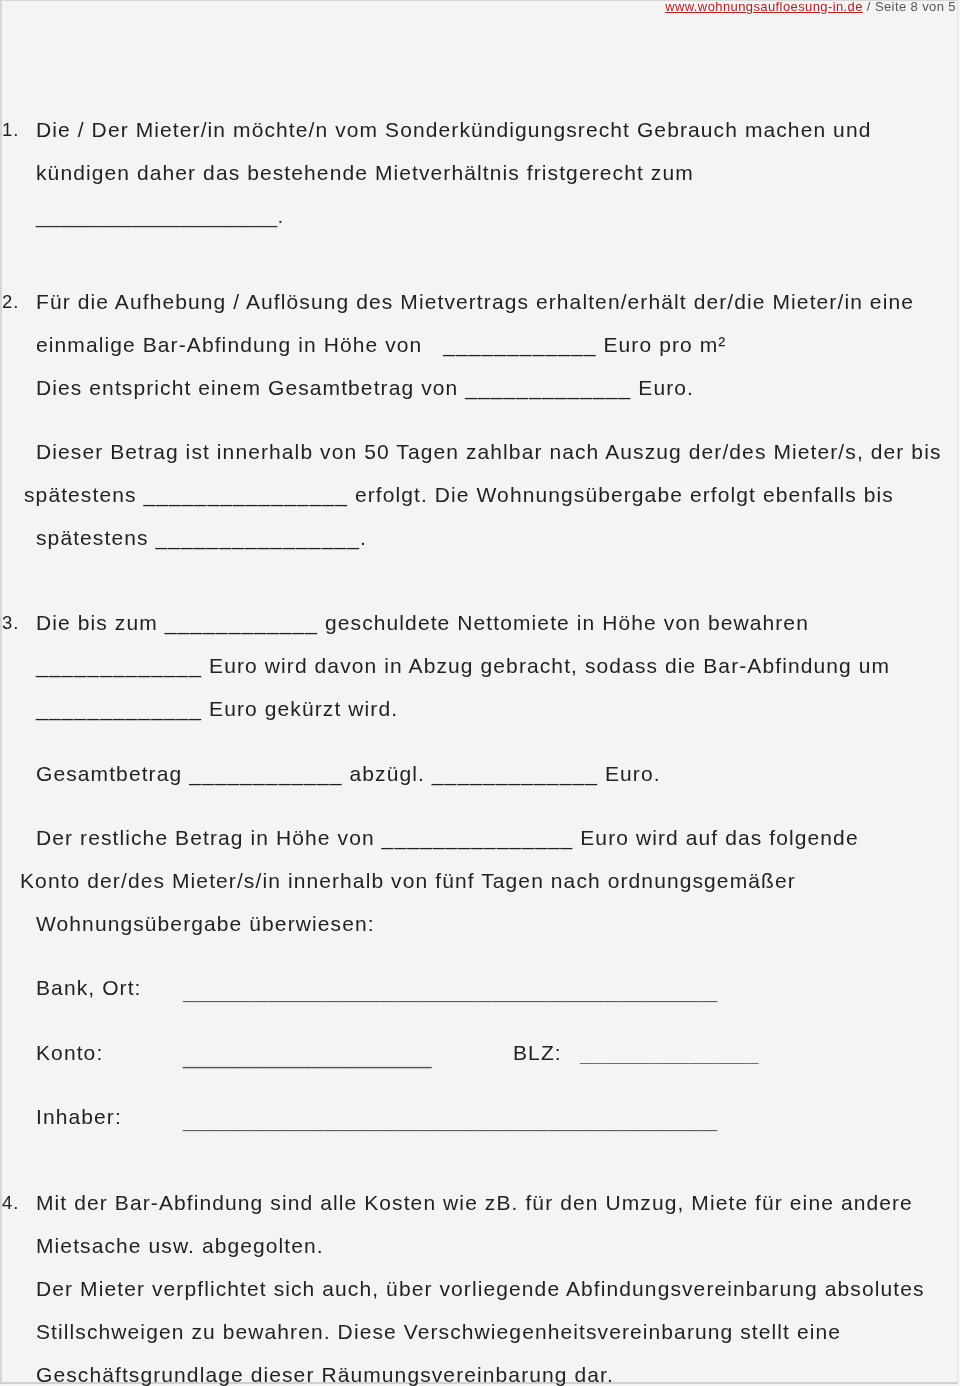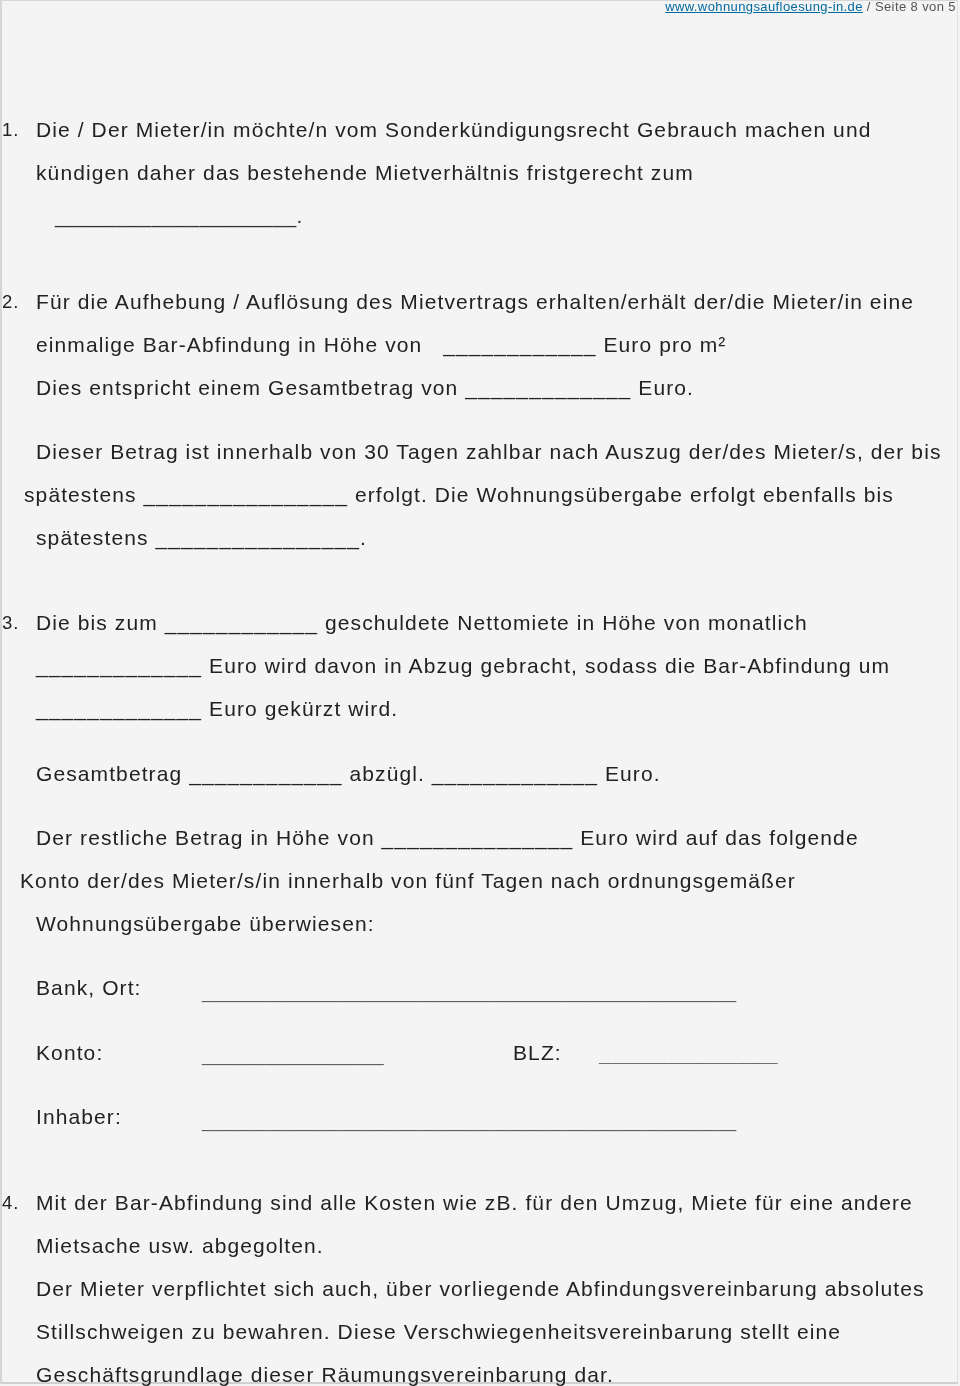--- a/index.html
+++ b/index.html
@@ -15,64 +15,64 @@
     border-left: 2px solid #d6d6d6;
     border-top: 1px solid #d6d6d6;
     border-right: 1px solid #e0e0e0;
     border-bottom: 2px solid #d0d0d0;
     box-sizing: border-box;
   }
   .header {
     position: absolute; right: 4px; top: -1px;
     font-size: 13px; color: #555; letter-spacing: 0.4px;
   }
-  .header .site { text-decoration: underline; color: #0369a1; }
+  .header .site { text-decoration: underline; color: #b91c1c; }
   .line {
     position: absolute; font-size: 21px; letter-spacing: 1.1px;
     white-space: pre; line-height: 22px;
   }
   .num { position: absolute; font-size: 18.5px; letter-spacing: 1px; line-height: 22px; }
-  .blank { color: #333; letter-spacing: 0.5px; margin-left: 19px; }
+  .blank { color: #333; letter-spacing: 0.5px; }
 </style>
 </head>
 <body>
 
 <div class="page-frame"></div>
 
 <div class="header">
   <span class="site">www.wohnungsaufloesung-in.de</span><span> / </span><span>Seite 8 von 5</span>
 </div>
 
 <div class="num" style="left:2px;top:119px">1.</div>
 <div class="line" style="left:36px;top:119px">Die / Der Mieter/in möchte/n vom Sonderkündigungsrecht Gebrauch machen und</div>
 <div class="line" style="left:36px;top:162px">kündigen daher das bestehende Mietverhältnis fristgerecht zum</div>
 <div class="line blank" style="left:36px;top:205px;letter-spacing:0.4px">____________________.</div>
 
 <div class="num" style="left:2px;top:291px">2.</div>
 <div class="line" style="left:36px;top:291px">Für die Aufhebung / Auflösung des Mietvertrags erhalten/erhält der/die Mieter/in eine</div>
 <div class="line" style="left:36px;top:334px">einmalige Bar-Abfindung in Höhe von   ____________ Euro pro m²</div>
 <div class="line" style="left:36px;top:377px">Dies entspricht einem Gesamtbetrag von _____________ Euro.</div>
-<div class="line" style="left:36px;top:441px">Dieser Betrag ist innerhalb von 30 Tagen zahlbar nach Auszug der/des Mieter/s, der bis</div>
+<div class="line" style="left:36px;top:441px">Dieser Betrag ist innerhalb von 50 Tagen zahlbar nach Auszug der/des Mieter/s, der bis</div>
 <div class="line" style="left:24px;top:484px">spätestens ________________ erfolgt. Die Wohnungsübergabe erfolgt ebenfalls bis</div>
 <div class="line" style="left:36px;top:527px">spätestens ________________.</div>
 
 <div class="num" style="left:2px;top:612px">3.</div>
-<div class="line" style="left:36px;top:612px">Die bis zum ____________ geschuldete Nettomiete in Höhe von monatlich</div>
+<div class="line" style="left:36px;top:612px">Die bis zum ____________ geschuldete Nettomiete in Höhe von bewahren</div>
 <div class="line" style="left:36px;top:655px">_____________ Euro wird davon in Abzug gebracht, sodass die Bar-Abfindung um</div>
 <div class="line" style="left:36px;top:698px">_____________ Euro gekürzt wird.</div>
 <div class="line" style="left:36px;top:763px">Gesamtbetrag ____________ abzügl. _____________ Euro.</div>
 <div class="line" style="left:36px;top:827px">Der restliche Betrag in Höhe von _______________ Euro wird auf das folgende</div>
 <div class="line" style="left:20px;top:870px">Konto der/des Mieter/s/in innerhalb von fünf Tagen nach ordnungsgemäßer</div>
 <div class="line" style="left:36px;top:913px">Wohnungsübergabe überwiesen:</div>
 
 <div class="line" style="left:36px;top:977px">Bank, Ort:</div>
 <div class="line blank" style="left:183px;top:982px;letter-spacing:0.2px;font-size:16.5px;color:#555">_________________________________________________________</div>
 
 <div class="line" style="left:36px;top:1042px">Konto:</div>
-<div class="line blank" style="left:183px;top:1046px;letter-spacing:0.2px;font-size:16px;color:#555">____________________</div>
+<div class="line blank" style="left:183px;top:1046px;letter-spacing:0.2px;font-size:22px;color:#555">____________________</div>
 <div class="line" style="left:513px;top:1042px">BLZ:</div>
 <div class="line blank" style="left:580px;top:1046px;letter-spacing:0.2px;font-size:12px;color:#555">__________________________</div>
 
 <div class="line" style="left:36px;top:1106px">Inhaber:</div>
 <div class="line blank" style="left:183px;top:1111px;letter-spacing:0.2px;font-size:16.5px;color:#555">_________________________________________________________</div>
 
 <div class="num" style="left:2px;top:1192px">4.</div>
 <div class="line" style="left:36px;top:1192px">Mit der Bar-Abfindung sind alle Kosten wie zB. für den Umzug, Miete für eine andere</div>
 <div class="line" style="left:36px;top:1235px">Mietsache usw. abgegolten.</div>
 <div class="line" style="left:36px;top:1278px">Der Mieter verpflichtet sich auch, über vorliegende Abfindungsvereinbarung absolutes</div>

